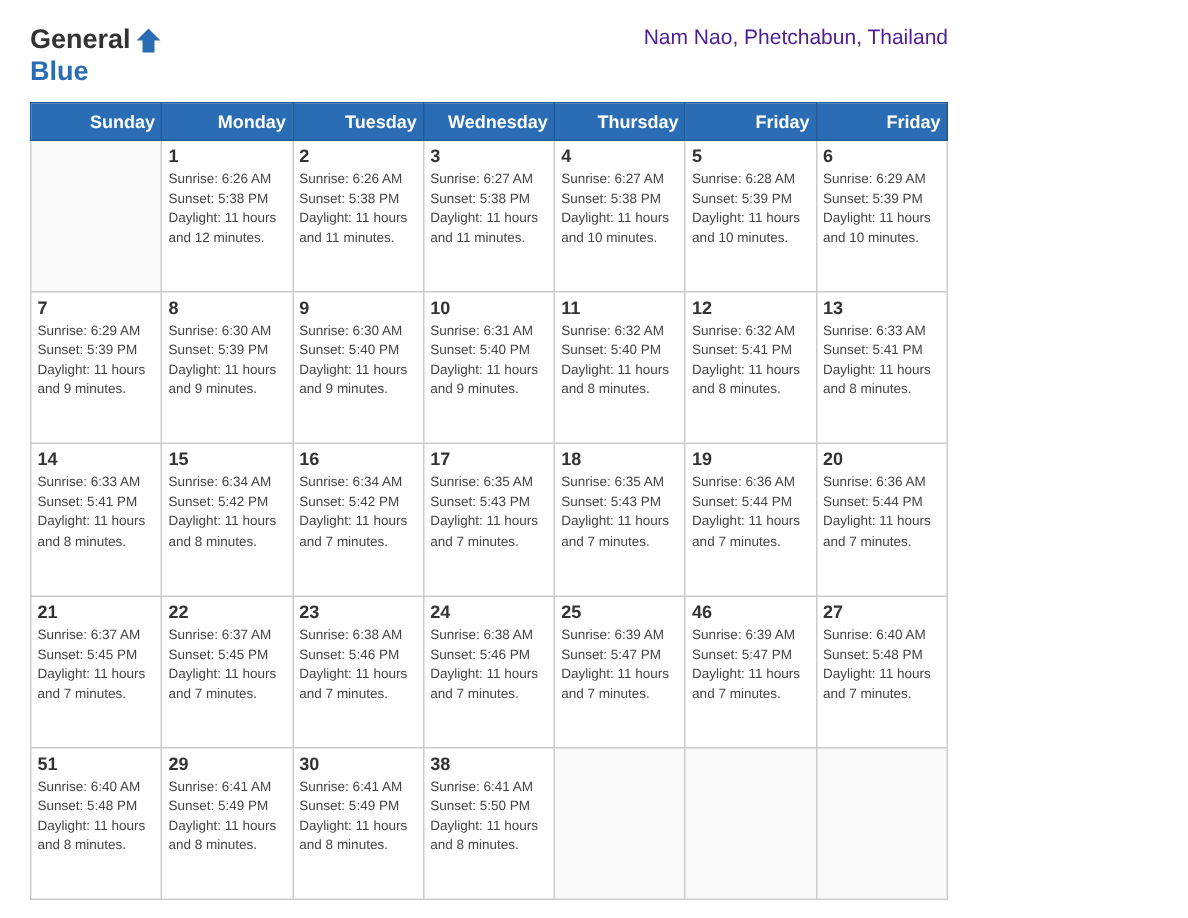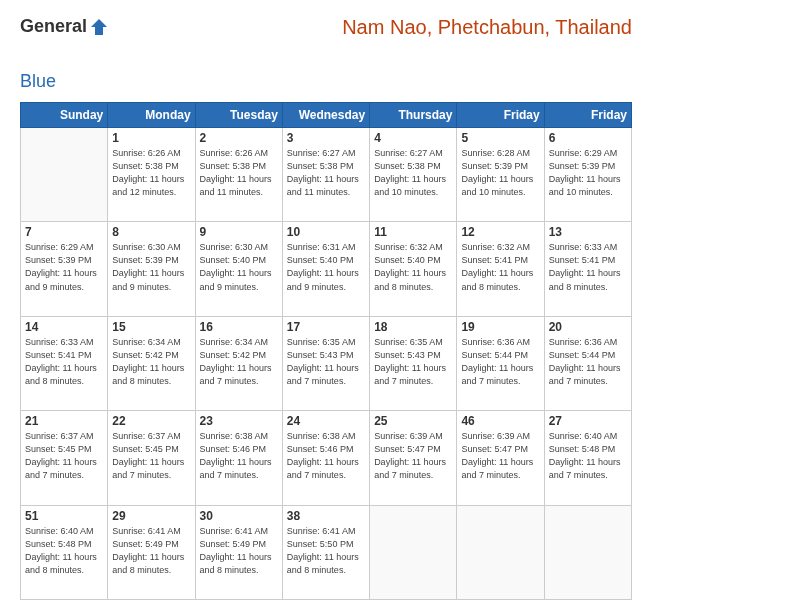--- a/index.html
+++ b/index.html
@@ -32,40 +32,39 @@
       display: flex;
       align-items: center;
     }
     .logo-general {
       font-size: 18px;
       font-weight: bold;
       color: #333;
     }
     .logo-blue {
       font-size: 18px;
-      font-weight: normal;
+      font-weight: bold;
       color: #2a6db5;
-      margin-top: 34px;
     }
     .logo-icon {
       width: 20px;
       height: 20px;
       margin-left: 2px;
     }
     .title-block {
       text-align: right;
     }
     .month-title {
       font-size: 32px;
       font-weight: bold;
       color: #333;
     }
     .location {
-      font-size: 20px;
-      color: #c2410c;
+      font-size: 14px;
+      color: #4c1d95;
     }
     .calendar {
       flex: 1;
       border: 1px solid #ccc;
       border-collapse: collapse;
       width: 100%;
       table-layout: fixed;
     }
     .calendar th {
       background: #2a6db5;

